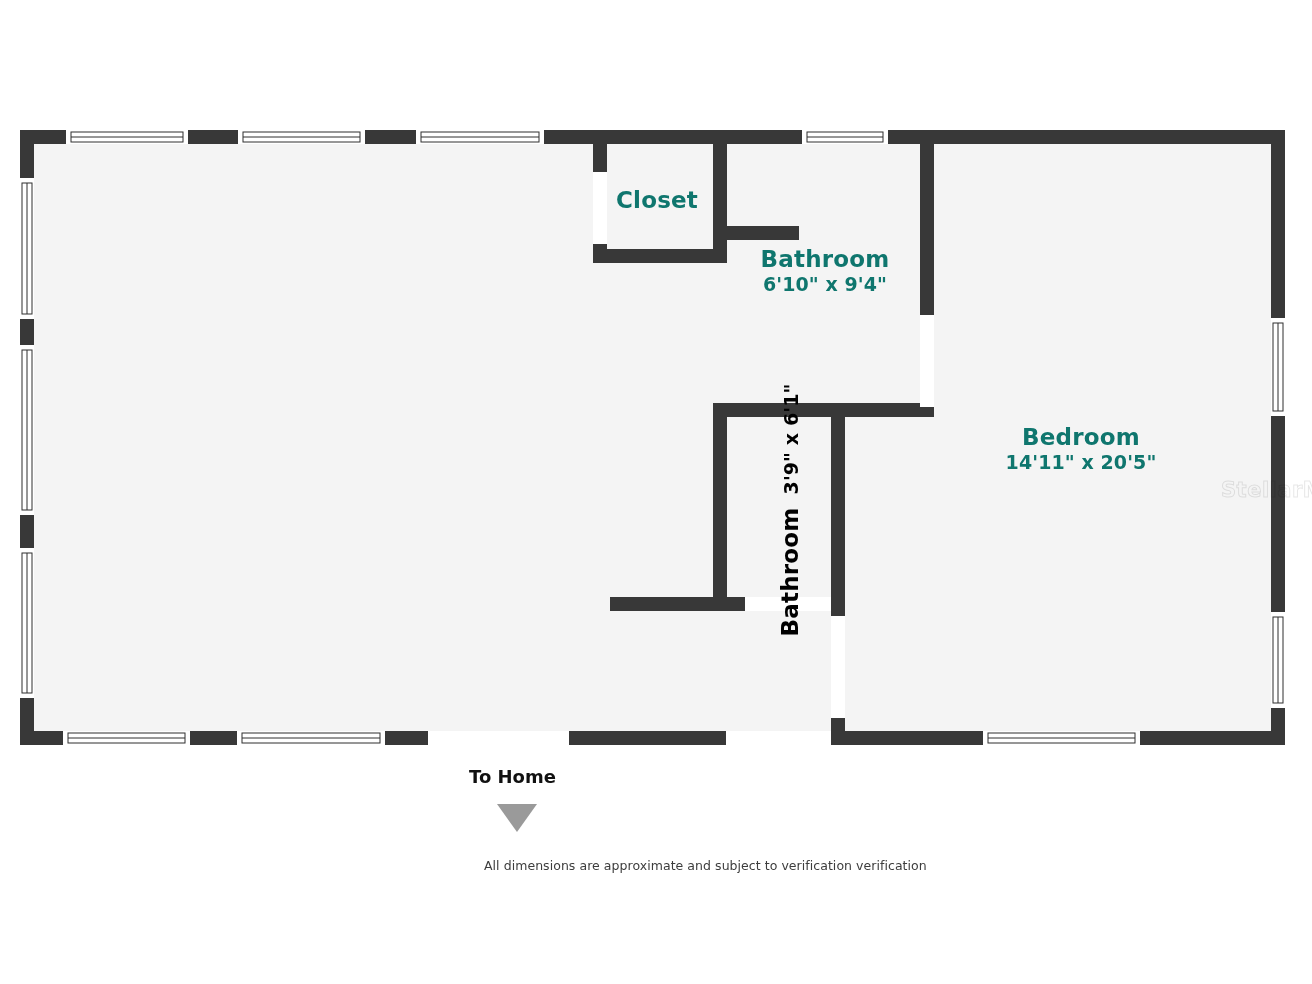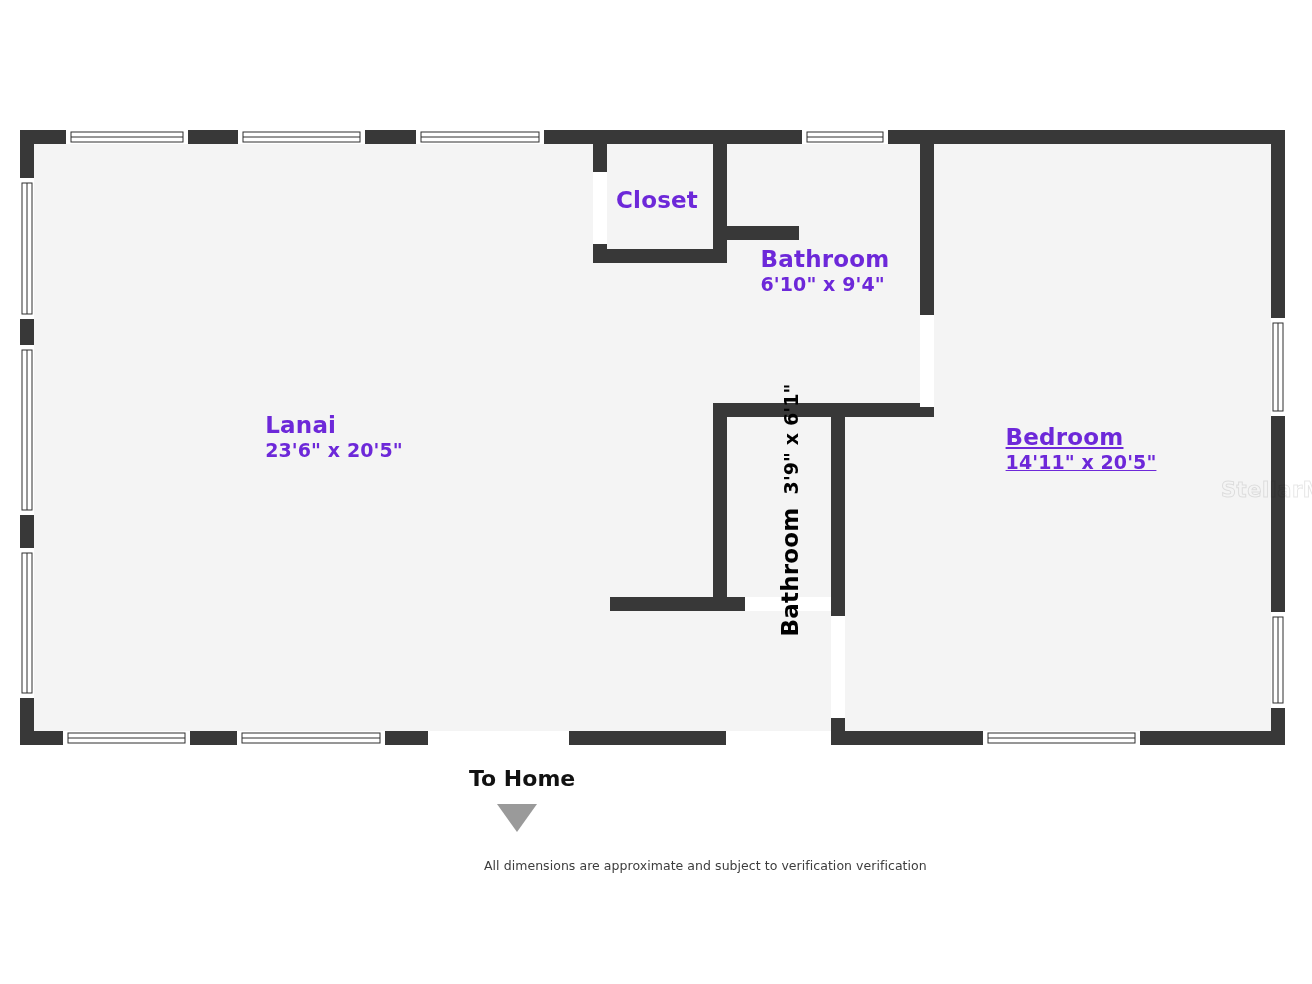--- a/index.html
+++ b/index.html
@@ -23,22 +23,23 @@
   svg#plan {
     position: absolute;
     left: 0; top: 0;
     width: 1312px;
     height: 984px;
     display: block;
   }
   .lbl {
     position: absolute;
     font-family: "DejaVu Sans", "Liberation Sans", sans-serif;
-    color: #6d28d9;
+    color: #0f766e;
     white-space: nowrap;
+    text-align: center;
     line-height: 1.18;
   }
   .room-name {
     font-size: 23px;
     font-weight: bold;
     letter-spacing: 0.2px;
   }
   .room-dim {
     font-size: 19px;
     font-weight: bold;
@@ -51,21 +52,21 @@
     position: absolute;
     transform-origin: center center;
   }
   .rot-wrap .inner {
     transform: rotate(-90deg);
     display: inline-block;
     white-space: nowrap;
   }
   .to-home {
     position: absolute;
-    font-size: 22px;
+    font-size: 18px;
     font-weight: bold;
     color: #111111;
   }
   .disclaimer {
     position: absolute;
     font-size: 12.5px;
     color: #3d3d3d;
     font-weight: normal;
     letter-spacing: 0.05px;
   }
@@ -151,42 +152,38 @@
         <line x1="988" y1="738" x2="1135" y2="738" stroke="#2f2f2f" stroke-width="1"></line>
         <rect x="428" y="731" width="141" height="14" fill="#ffffff"></rect>
         <rect x="726" y="731" width="105" height="14" fill="#ffffff"></rect>
         <rect x="920" y="315" width="14" height="92" fill="#ffffff"></rect>
         <rect x="745" y="597" width="86" height="14" fill="#ffffff"></rect>
         <rect x="831" y="616" width="14" height="102" fill="#ffffff"></rect>
         <rect x="593" y="172" width="14" height="72" fill="#ffffff"></rect>
       </g>
   </svg>
 
-  <div class="lbl center-x" id="lbl-lanai" style="left: 334px; top: 412px;">
-    <div class="room-name">Lanai</div>
-    <div class="room-dim">23'6" x 20'5"</div>
-  </div>
 
   <div class="lbl center-x" id="lbl-closet" style="left: 657px; top: 187px;">
     <div class="room-name">Closet</div>
   </div>
 
   <div class="lbl center-x" id="lbl-bath1" style="left: 825px; top: 246px;">
     <div class="room-name">Bathroom</div>
     <div class="room-dim">6'10" x 9'4"</div>
   </div>
 
   <div class="rot-wrap" id="lbl-bath2" style="left: 790px; top: 510px; width: 0px; height: 0px; display: flex; align-items: center; justify-content: center;">
     <span class="inner">
       <span class="room-name">Bathroom</span>
       <span class="room-dim" style="margin-left:8px;">3'9" x 6'1"</span>
     </span>
   </div>
 
-  <div class="lbl center-x" id="lbl-bedroom" style="left: 1081px; top: 424px; text-decoration: underline;">
+  <div class="lbl center-x" id="lbl-bedroom" style="left: 1081px; top: 424px;">
     <div class="room-name">Bedroom</div>
     <div class="room-dim">14'11" x 20'5"</div>
   </div>
 
   <div class="to-home" id="to-home" style="left: 469px; top: 766px;">To Home</div>
   <div class="tri" id="to-home-arrow" style="left: 497px; top: 804px; border-top-color: rgb(154, 154, 154);"></div>
 
   <div class="disclaimer" id="disclaimer" style="left: 484px; top: 858px;">All dimensions are approximate and subject to verification verification</div>
 
   <div class="watermark" id="watermark" style="left: 1221px; top: 478px;">StellarMLS</div>

